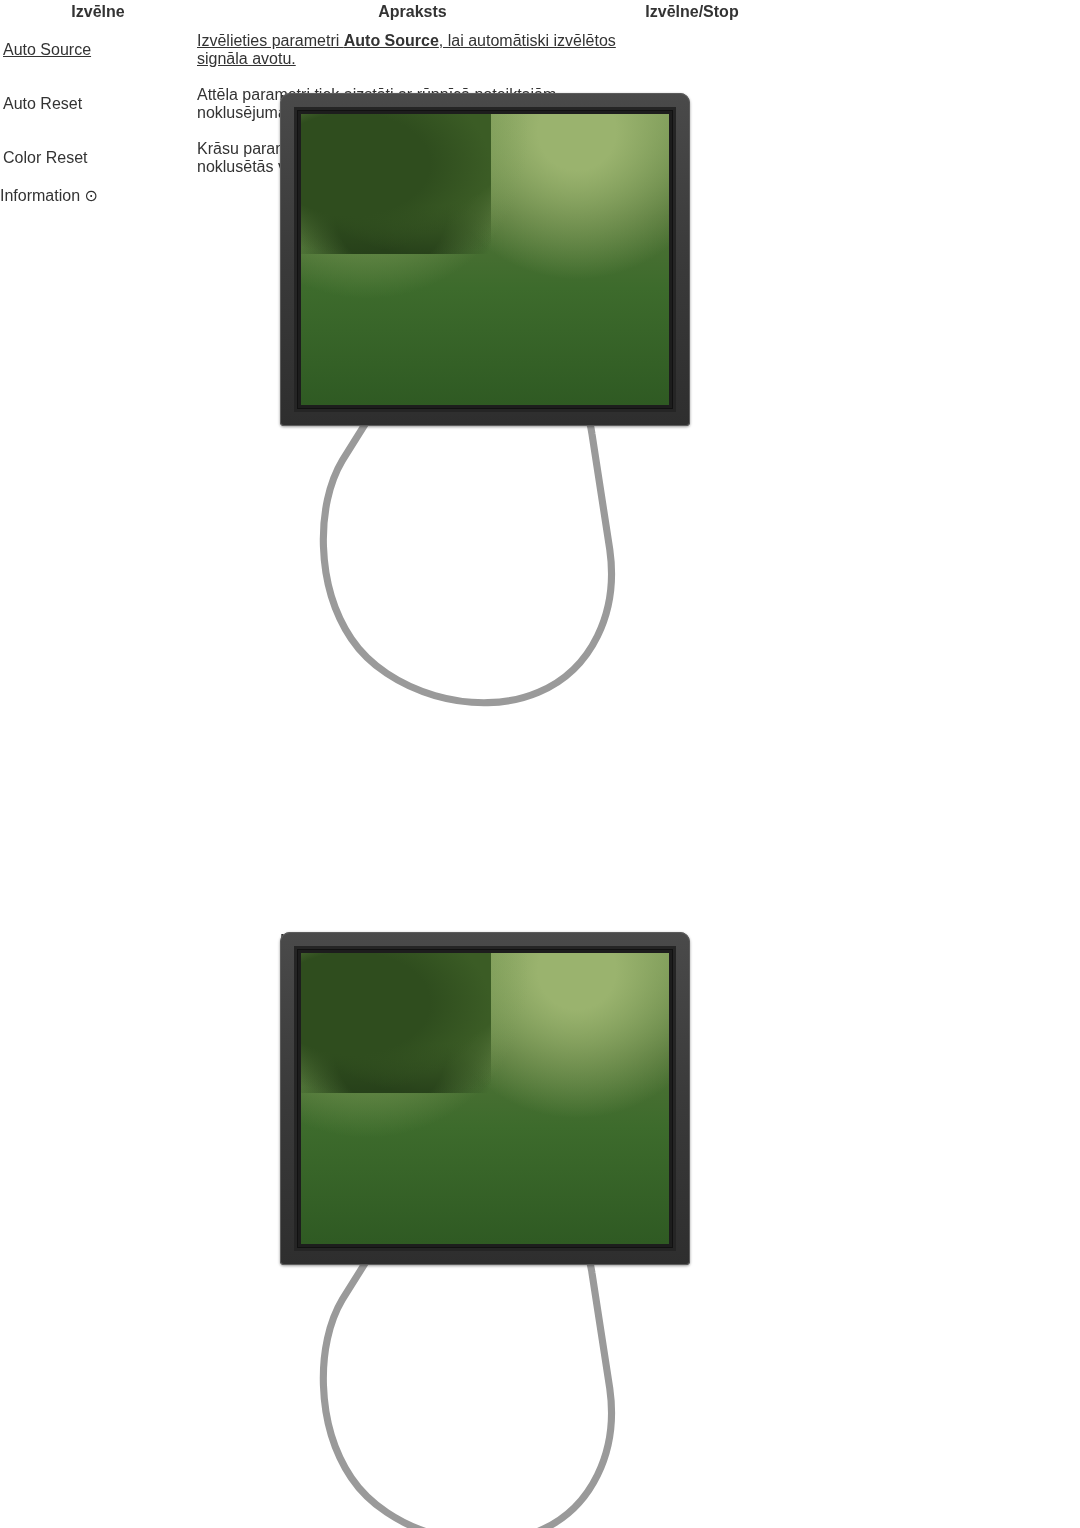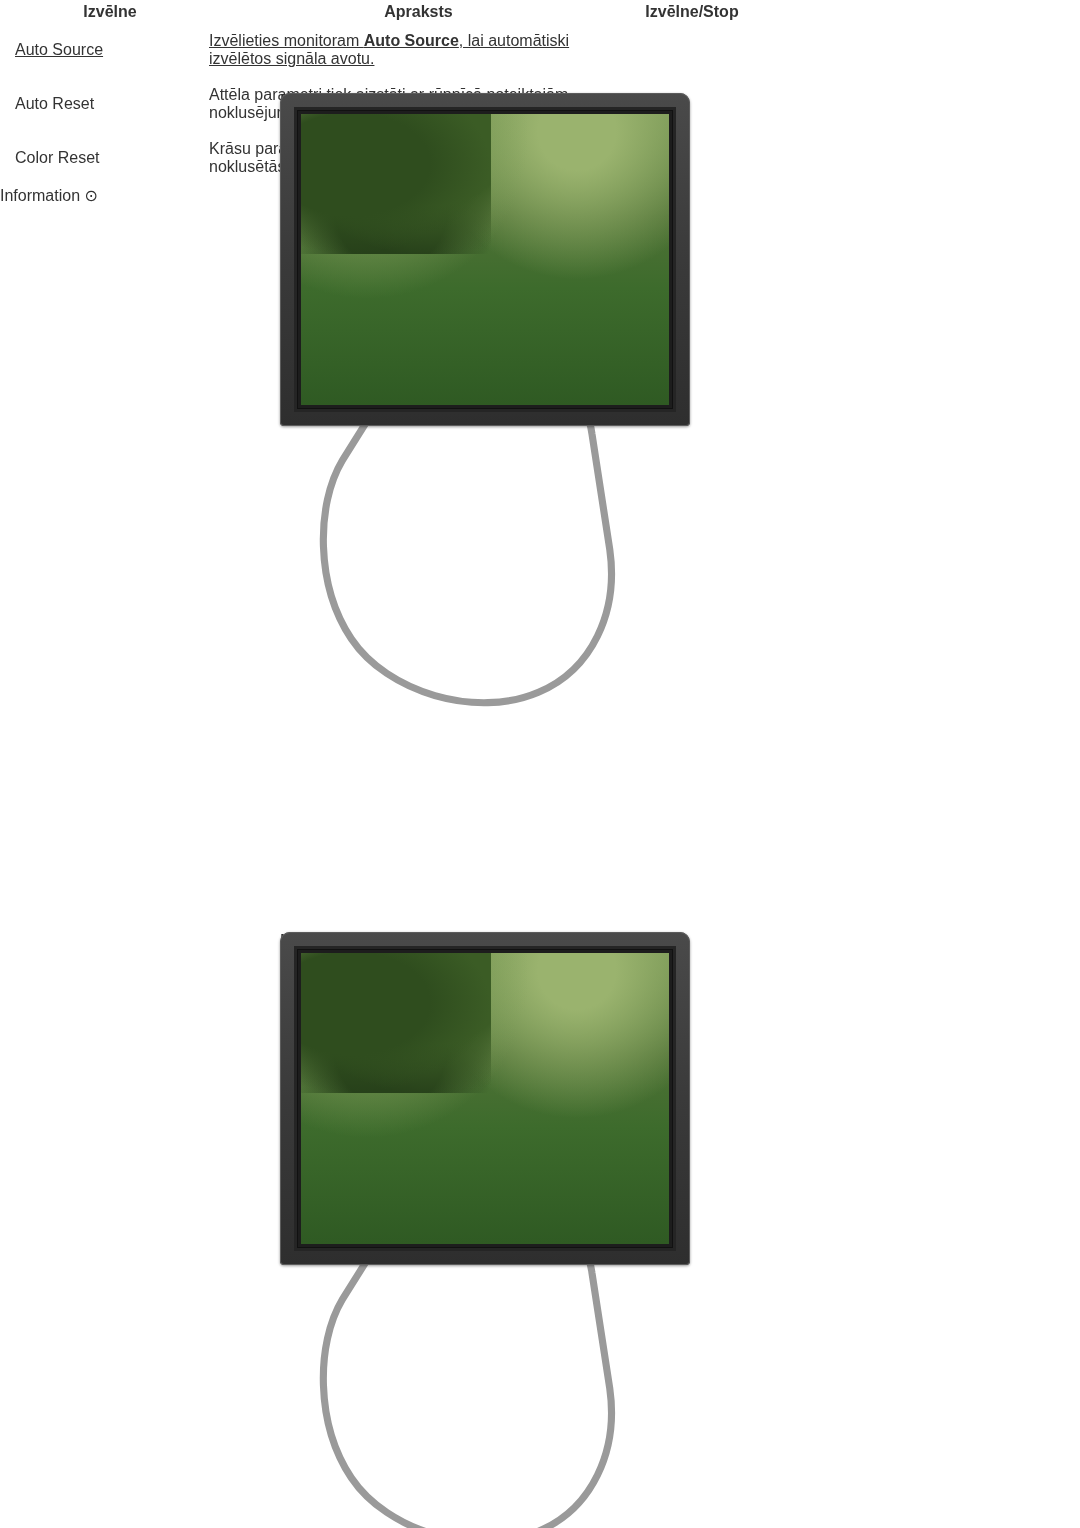--- a/index.html
+++ b/index.html
@@ -121,33 +121,33 @@
       <div class="btn" style="left:275px;"><span>AUTO</span></div>
       <div class="btn power" style="left:345px;"><span>⏻</span></div>
     </div>
 
     <svg class="hand" viewBox="0 0 92 120">
       <path d="M26 6 C20 14 20 30 24 42 L14 58 C8 68 8 86 16 98 C24 110 44 116 58 110 C70 105 76 92 74 78 L70 52 C69 44 62 40 57 44 L56 34 C55 26 47 23 43 29 L41 22 C39 13 31 10 26 6 Z" fill="#ffffff" stroke="#9a9a9a" stroke-width="1.6"></path>
       <path d="M24 42 C30 48 40 50 52 48" fill="none" stroke="#c8c8c8" stroke-width="1.2"></path>
     </svg>
   </div>
 
-  <table class="table" style="left:105px; top:572px; width:755px;padding-left:12px;">
+  <table class="table" style="left:105px; top:572px; width:755px;">
     <thead>
       <tr>
         <th class="thead-cell" style="width:190px;">Izvēlne</th>
         <th class="thead-cell">Apraksts</th>
         <th class="thead-cell" style="width:120px;">Izvēlne/Stop</th>
       </tr>
     </thead>
     <tbody>
       <tr style="height:52px;text-decoration:underline;">
         <td class="menu-cell">Auto Source</td>
         <td class="desc-cell">
-          <span>Izvēlieties monitoram </span><b>Auto Source</b><span>, lai automātiski izvēlētos signāla avotu.</span>
+          <span>Izvēlieties parametri </span><b>Auto Source</b><span>, lai automātiski izvēlētos signāla avotu.</span>
         </td>
         <td class="play-cell">
           <span class="icon-play"></span><span class="icon-stop"></span>
         </td>
       </tr>
       <tr style="height:52px;">
         <td class="menu-cell">Auto Reset</td>
         <td class="desc-cell alt">
           <span>Attēla parametri tiek aizstāti ar rūpnīcā noteiktajām noklusējuma vērtībām.</span><b></b><span></span>
         </td>

